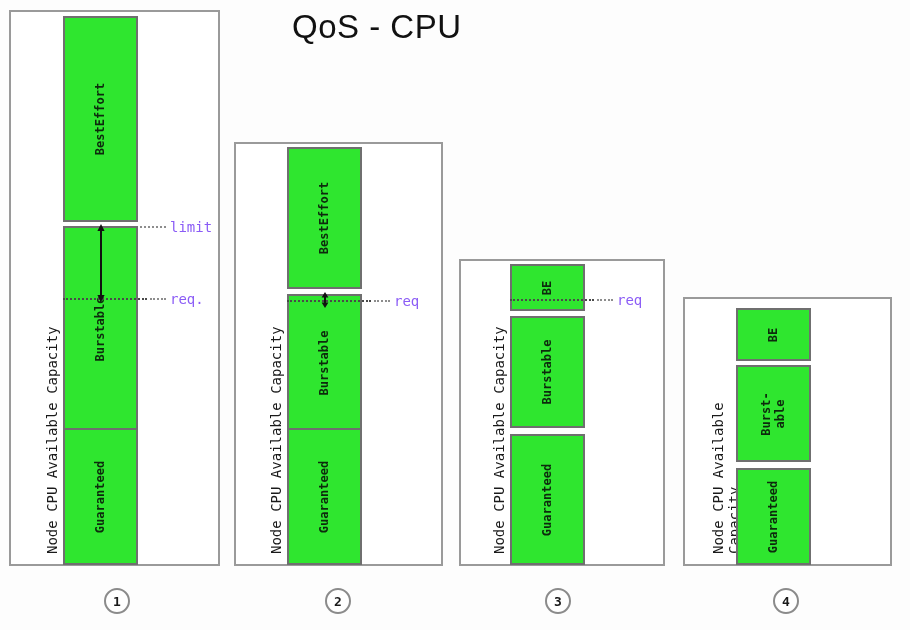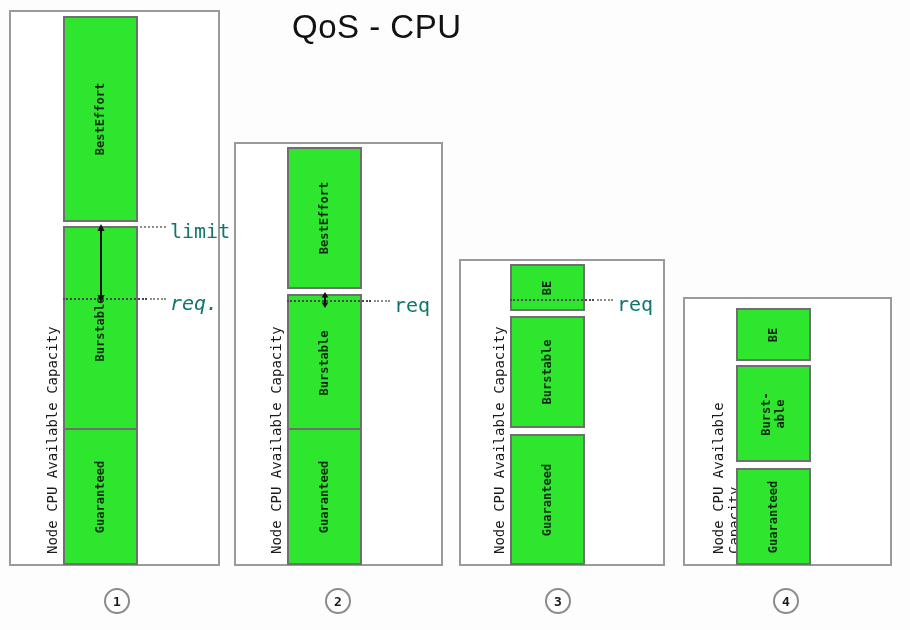--- a/index.html
+++ b/index.html
@@ -83,22 +83,22 @@
     height: 0;
     border-top: 2px dotted #4a4a4a;
   }
   .dotline.thin {
     border-top: 2px dotted #8d8d8d;
   }
 
   .guide-text {
     position: absolute;
     font-family: "DejaVu Sans Mono", monospace;
-    font-size: 20px;
-    color: #0f766e;
+    font-size: 14px;
+    color: #8b5cf6;
     white-space: pre;
   }
 
   
   .arrow-wrap { position: absolute; }
   .arrow-wrap svg { display: block; }
 
   
   .badge {
     position: absolute;
@@ -138,21 +138,21 @@
 
   <div class="block" style="left:63px; top:428px; width:75px; height:137px;">
     <span class="block-label">Guaranteed</span>
   </div>
 
   <div class="dotline thin" style="left:140px; top:226px; width:26px;"></div>
   <div class="guide-text" style="left:170px; top:219px;">limit</div>
 
   <div class="dotline" style="left:63px; top:298px; width:84px;"></div>
   <div class="dotline thin" style="left:150px; top:298px; width:16px;"></div>
-  <div class="guide-text" style="left:170px; top:291px;font-style:italic;">req.</div>
+  <div class="guide-text" style="left:170px; top:291px;">req.</div>
 
   <div class="arrow-wrap" style="left:93px; top:224px;">
     <svg width="16" height="78" viewBox="0 0 16 78">
       <line x1="8" y1="4" x2="8" y2="74" stroke="#111" stroke-width="2"></line>
       <polygon points="8,0 4.4,7 11.6,7" fill="#111"></polygon>
       <polygon points="8,78 4.4,71 11.6,71" fill="#111"></polygon>
     </svg>
   </div>
 
   <div class="badge" style="left:104px; top:588px;">1</div>

